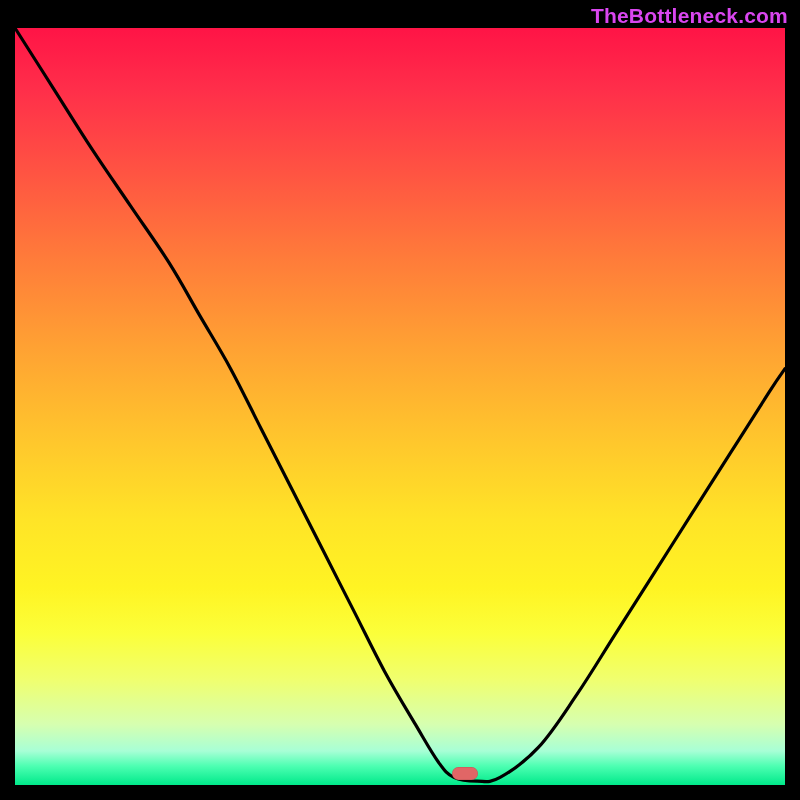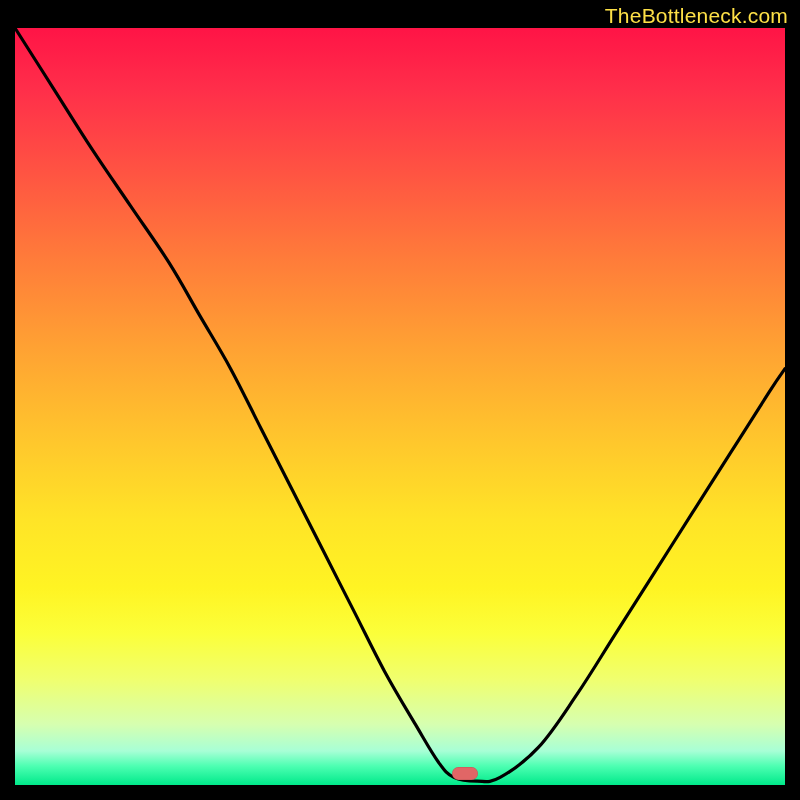--- a/index.html
+++ b/index.html
@@ -14,23 +14,23 @@
   .frame {
     position: relative;
     width: 800px;
     height: 800px;
     background: #000;
   }
   .watermark {
     position: absolute;
     top: 4px;
     right: 12px;
-    color: #fde047;
+    color: #d946ef;
     font-size: 21px;
-    font-weight: 400;
+    font-weight: 700;
     letter-spacing: 0.2px;
     z-index: 10;
   }
   .plot {
     position: absolute;
     left: 15px;
     top: 28px;
     width: 770px;
     height: 757px;
     background: linear-gradient(to bottom,

